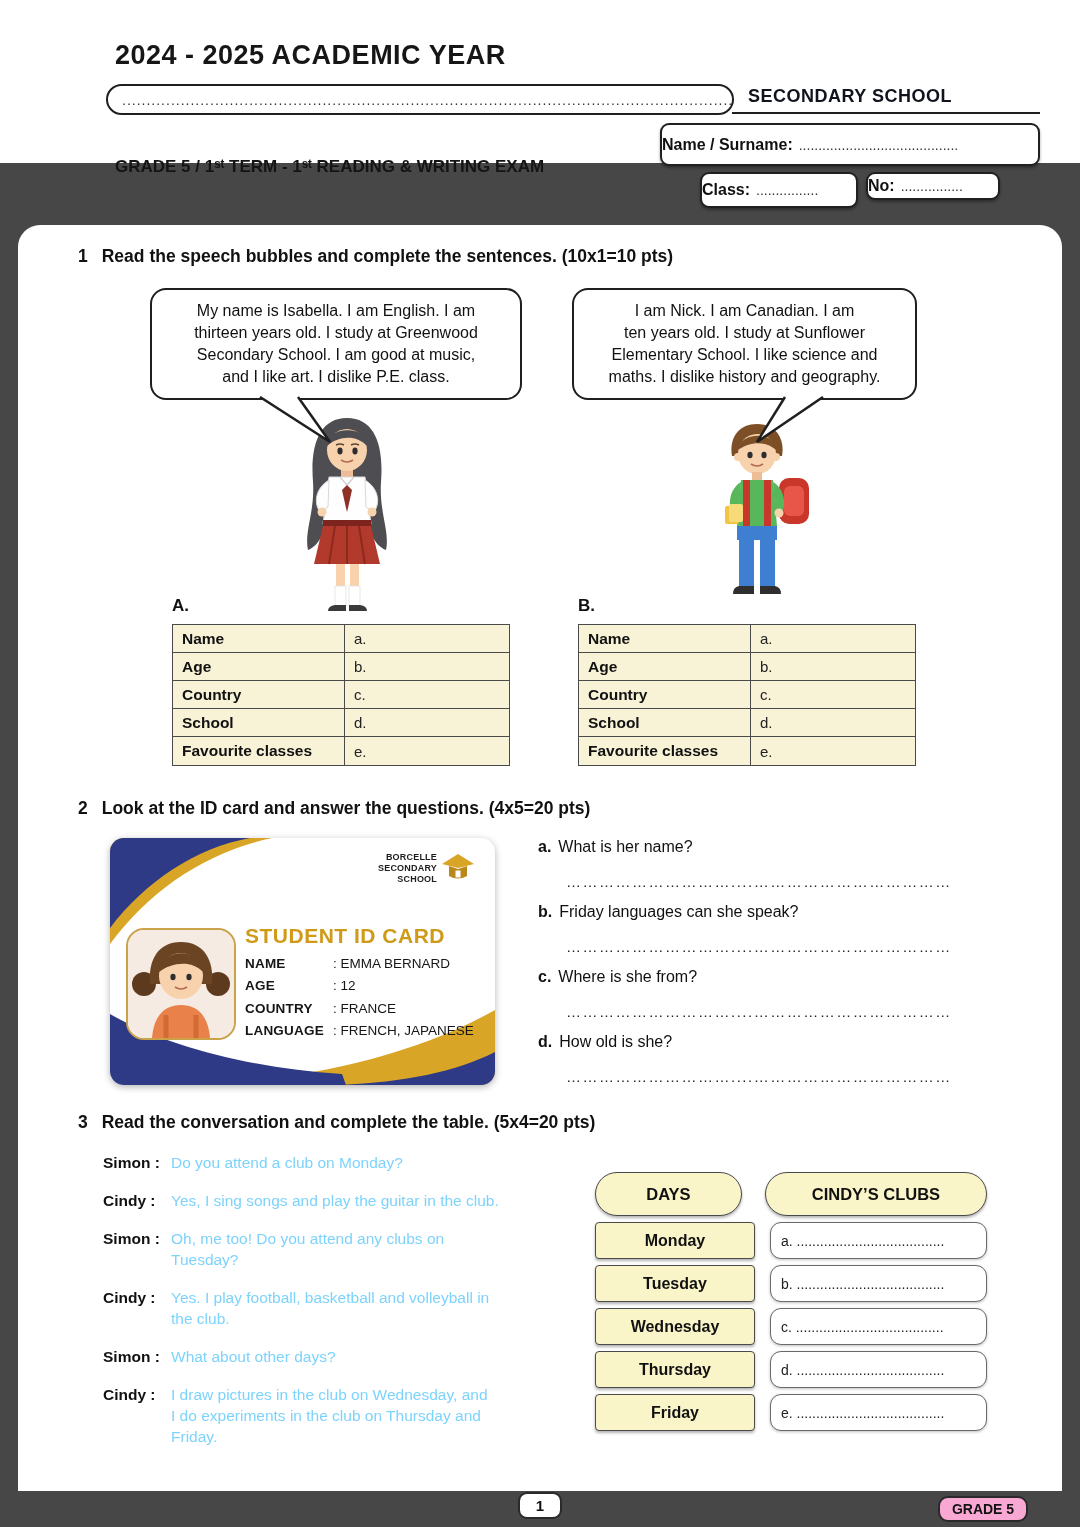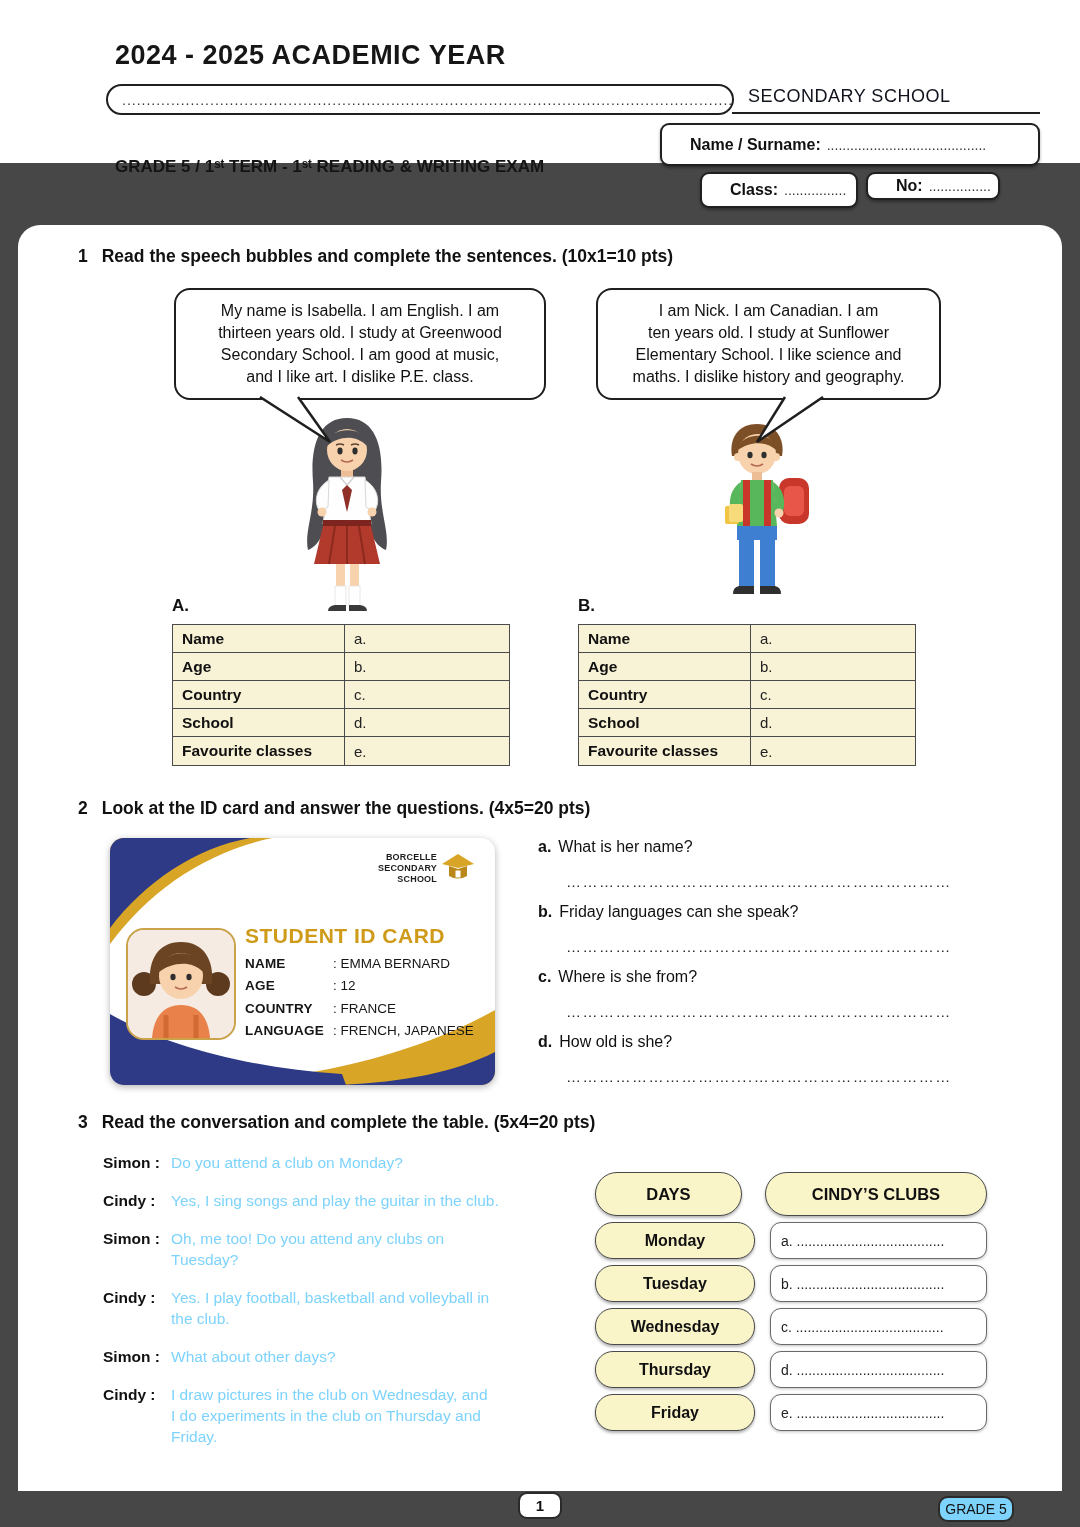--- a/index.html
+++ b/index.html
@@ -5,40 +5,40 @@
   * { box-sizing: border-box; margin: 0; padding: 0; }
   html, body { background: #474747; }
   body { font-family: "Liberation Sans", sans-serif; }
   .page { position: relative; width: 1080px; height: 1527px; margin: 0 auto; background: #474747; overflow: hidden; }
 
   
   .header-white { position: absolute; top: 0; left: 0; width: 1080px; height: 163px; background: #ffffff; z-index: 1; }
   .academic-title { position: absolute; left: 115px; top: 40px; font-size: 27px; font-weight: bold; letter-spacing: .5px; color: #161616; z-index: 3; }
   .school-box { position: absolute; left: 106px; top: 84px; width: 628px; height: 31px; border: 2px solid #1f1f1f; border-radius: 16px; display: flex; align-items: center; padding: 0 14px; overflow: hidden; background: #fff; z-index: 3; }
   .school-dots { font-size: 14px; color: #333; white-space: nowrap; letter-spacing: 1px; }
-  .school-label { position: absolute; left: 748px; top: 86px; font-size: 18px; font-weight: normal; letter-spacing: .5px; color: #10131c; z-index: 3; }
+  .school-label { position: absolute; left: 748px; top: 86px; font-size: 18px; font-weight: bold; letter-spacing: .5px; color: #10131c; z-index: 3; }
   .school-underline { position: absolute; left: 732px; top: 112px; width: 308px; height: 2px; background: #1f1f1f; z-index: 3; }
   .grade-line { position: absolute; left: 115px; top: 121px; font-size: 17px; font-weight: bold; color: #141414; z-index: 3; margin-top: 36px; }
-  .field-box { position: absolute; background: #fff; border: 2px solid #202020; border-radius: 9px; display: flex; align-items: center; padding: 0 28px; z-index: 4; box-shadow: 0 2px 3px rgba(0,0,0,.35); white-space: nowrap; overflow: hidden; }
+  .field-box { position: absolute; background: #fff; border: 2px solid #202020; border-radius: 9px; display: flex; align-items: center; padding: 0 0; z-index: 4; box-shadow: 0 2px 3px rgba(0,0,0,.35); white-space: nowrap; overflow: hidden; }
   .field-box .fb-label { font-weight: bold; font-size: 16px; color: #111; margin-right: 6px; }
   .field-box .fb-dots { font-size: 14px; color: #333; }
   .name-box  { left: 660px; top: 123px; width: 380px; height: 43px; }
   .class-box { left: 700px; top: 172px; width: 158px; height: 36px; }
   .no-box    { left: 866px; top: 172px; width: 134px; height: 28px; }
 
   
   .sheet { position: absolute; top: 225px; left: 18px; width: 1044px; height: 1266px; background: #ffffff; border-radius: 22px 22px 0 0; z-index: 2; }
 
   .qhead { position: absolute; display: flex; gap: 14px; font-weight: bold; font-size: 17.5px; color: #111; z-index: 3; }
   .qhead-1 { left: 78px; top: 246px; }
   .qhead-2 { left: 78px; top: 798px; }
   .qhead-3 { left: 78px; top: 1112px; }
 
   
-  .bubble { position: absolute; background: #fff; border: 2.5px solid #1f1f1f; border-radius: 16px; display: flex; align-items: center; justify-content: center; text-align: center; font-size: 16px; line-height: 22px; color: #111; white-space: pre-line; z-index: 3; padding: 8px 14px; margin-left: 24px; }
+  .bubble { position: absolute; background: #fff; border: 2.5px solid #1f1f1f; border-radius: 16px; display: flex; align-items: center; justify-content: center; text-align: center; font-size: 16px; line-height: 22px; color: #111; white-space: pre-line; z-index: 3; padding: 8px 14px; }
   .bubble-a { left: 150px; top: 288px; width: 372px; height: 112px; }
   .bubble-b { left: 572px; top: 288px; width: 345px; height: 112px; }
   .tail { position: absolute; z-index: 4; }
 
   .girl-illo { position: absolute; left: 280px; top: 412px; z-index: 3; }
   .boy-illo  { position: absolute; left: 695px; top: 420px; z-index: 3; }
 
   .tbl-label { position: absolute; font-size: 17px; font-weight: bold; color: #111; z-index: 3; }
   .tbl-label-a { left: 172px; top: 596px; }
   .tbl-label-b { left: 578px; top: 596px; }
@@ -74,26 +74,26 @@
   .conv-speaker { width: 68px; flex: 0 0 68px; font-weight: bold; font-size: 15.5px; color: #111; line-height: 21px; }
   .conv-text { flex: 1; font-size: 15.5px; color: #7dd3fc; line-height: 21px; white-space: pre-line; }
 
   .clubs { position: absolute; left: 595px; top: 1172px; width: 392px; z-index: 3; }
   .clubs-headrow { display: flex; gap: 8px; }
   .pill { background: #faf4c9; border: 1.5px solid #4a4a4a; border-radius: 22px; display: flex; align-items: center; justify-content: center; font-weight: bold; color: #111; box-shadow: 0 2px 3px rgba(0,0,0,.3); }
   .pill-days { width: 150px; height: 44px; font-size: 16.5px; }
   .pill-clubs { width: 227px; height: 44px; margin-left: 15px; font-size: 16.5px; }
   .clubs-row { display: flex; margin-top: 6px; }
   .clubs-row:first-of-type { margin-top: 14px; }
-  .day-pill { width: 168px; height: 37px; font-size: 16px; border-radius: 18px; }
+  .day-pill { width: 168px; height: 37px; font-size: 16px; border-radius: 4px; }
   .answer-box { width: 227px; height: 37px; margin-left: 15px; background: #fff; border: 1.5px solid #6a6a6a; border-radius: 11px; box-shadow: 0 1px 3px rgba(0,0,0,.25); display: flex; align-items: center; padding: 0 10px; font-size: 14px; color: #222; white-space: nowrap; overflow: hidden; }
 
   
   .page-badge { position: absolute; left: 518px; top: 1492px; width: 44px; height: 27px; background: #fff; border: 2px solid #2a2a2a; border-radius: 9px; display: flex; align-items: center; justify-content: center; font-weight: bold; font-size: 15px; color: #111; z-index: 5; }
-  .grade-badge { position: absolute; left: 938px; top: 1496px; width: 76px; height: 26px; background: #7dd3fc; border: 2px solid #2a2a2a; border-radius: 10px; display: flex; align-items: center; justify-content: center; font-weight: normal; font-size: 14px; color: #111; z-index: 5; }
+  .grade-badge { position: absolute; left: 938px; top: 1496px; width: 90px; height: 26px; background: #f9a8d4; border: 2px solid #2a2a2a; border-radius: 10px; display: flex; align-items: center; justify-content: center; font-weight: bold; font-size: 14px; color: #111; z-index: 5; }
 </style>
 </head>
 <body>
 
 <div class="page">
 
   <div class="header-white"></div>
   <div class="academic-title">2024 - 2025 ACADEMIC YEAR</div>
 
   <div class="school-box">

